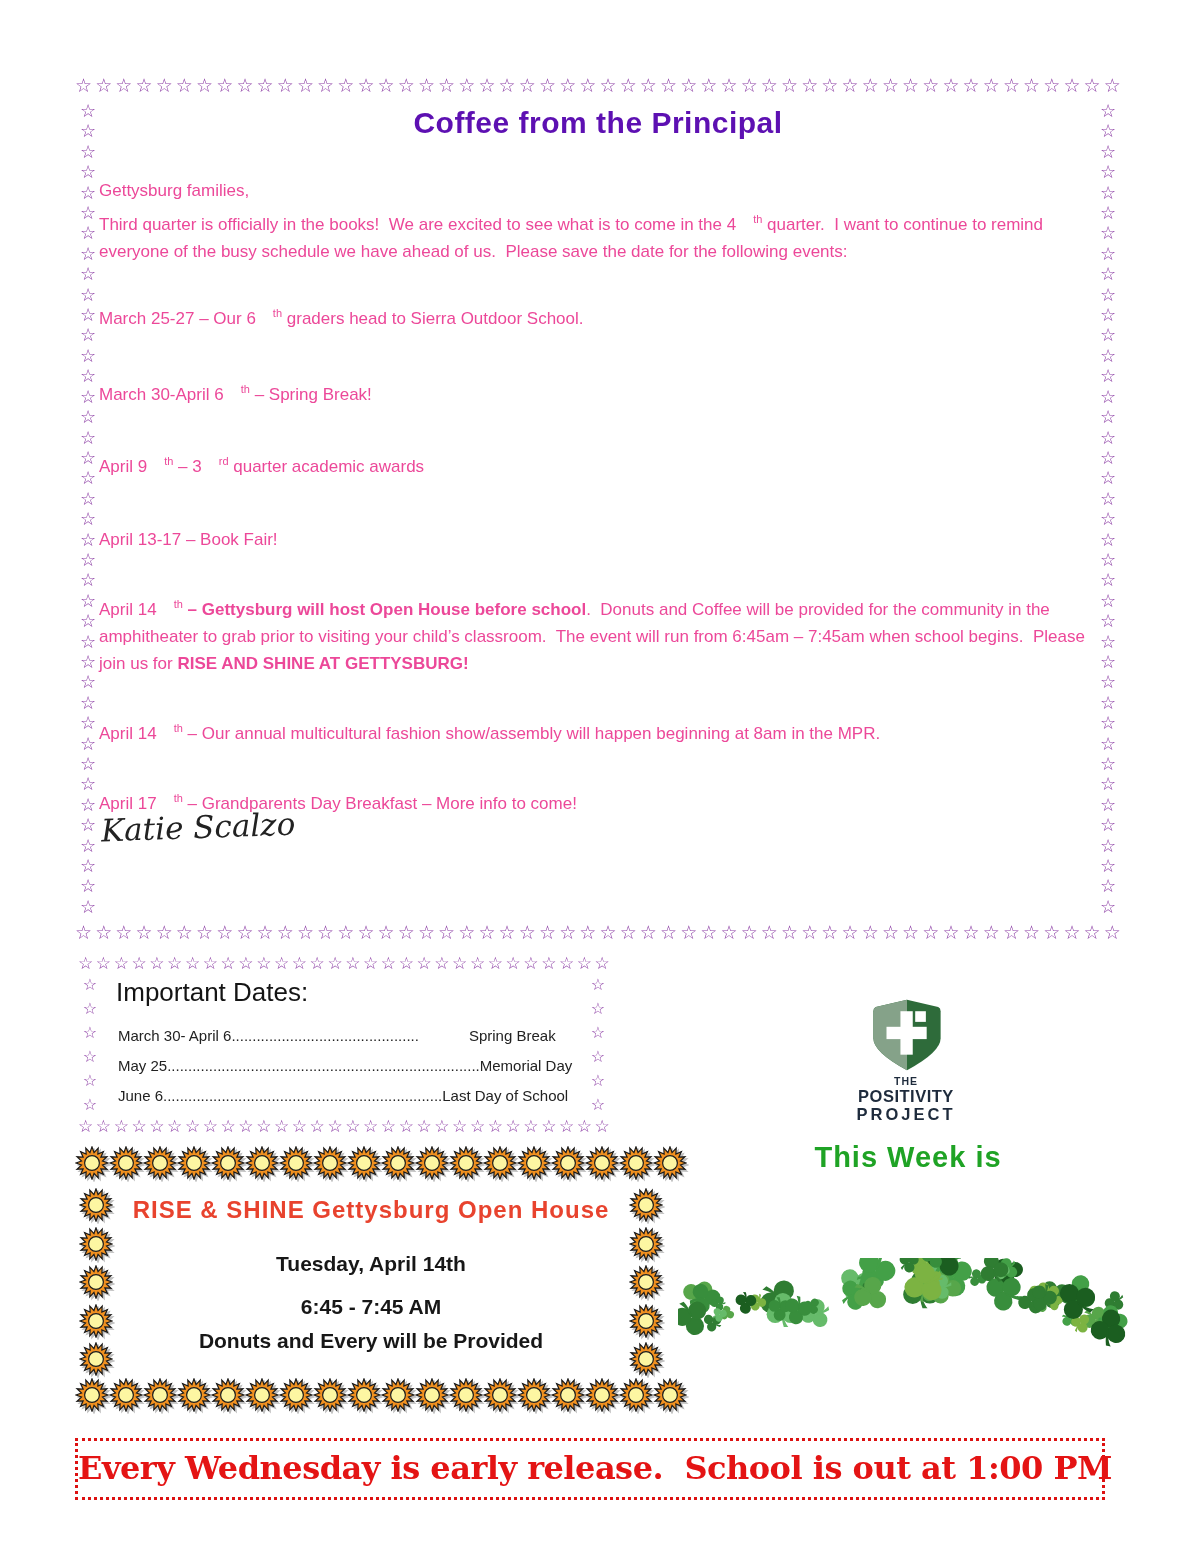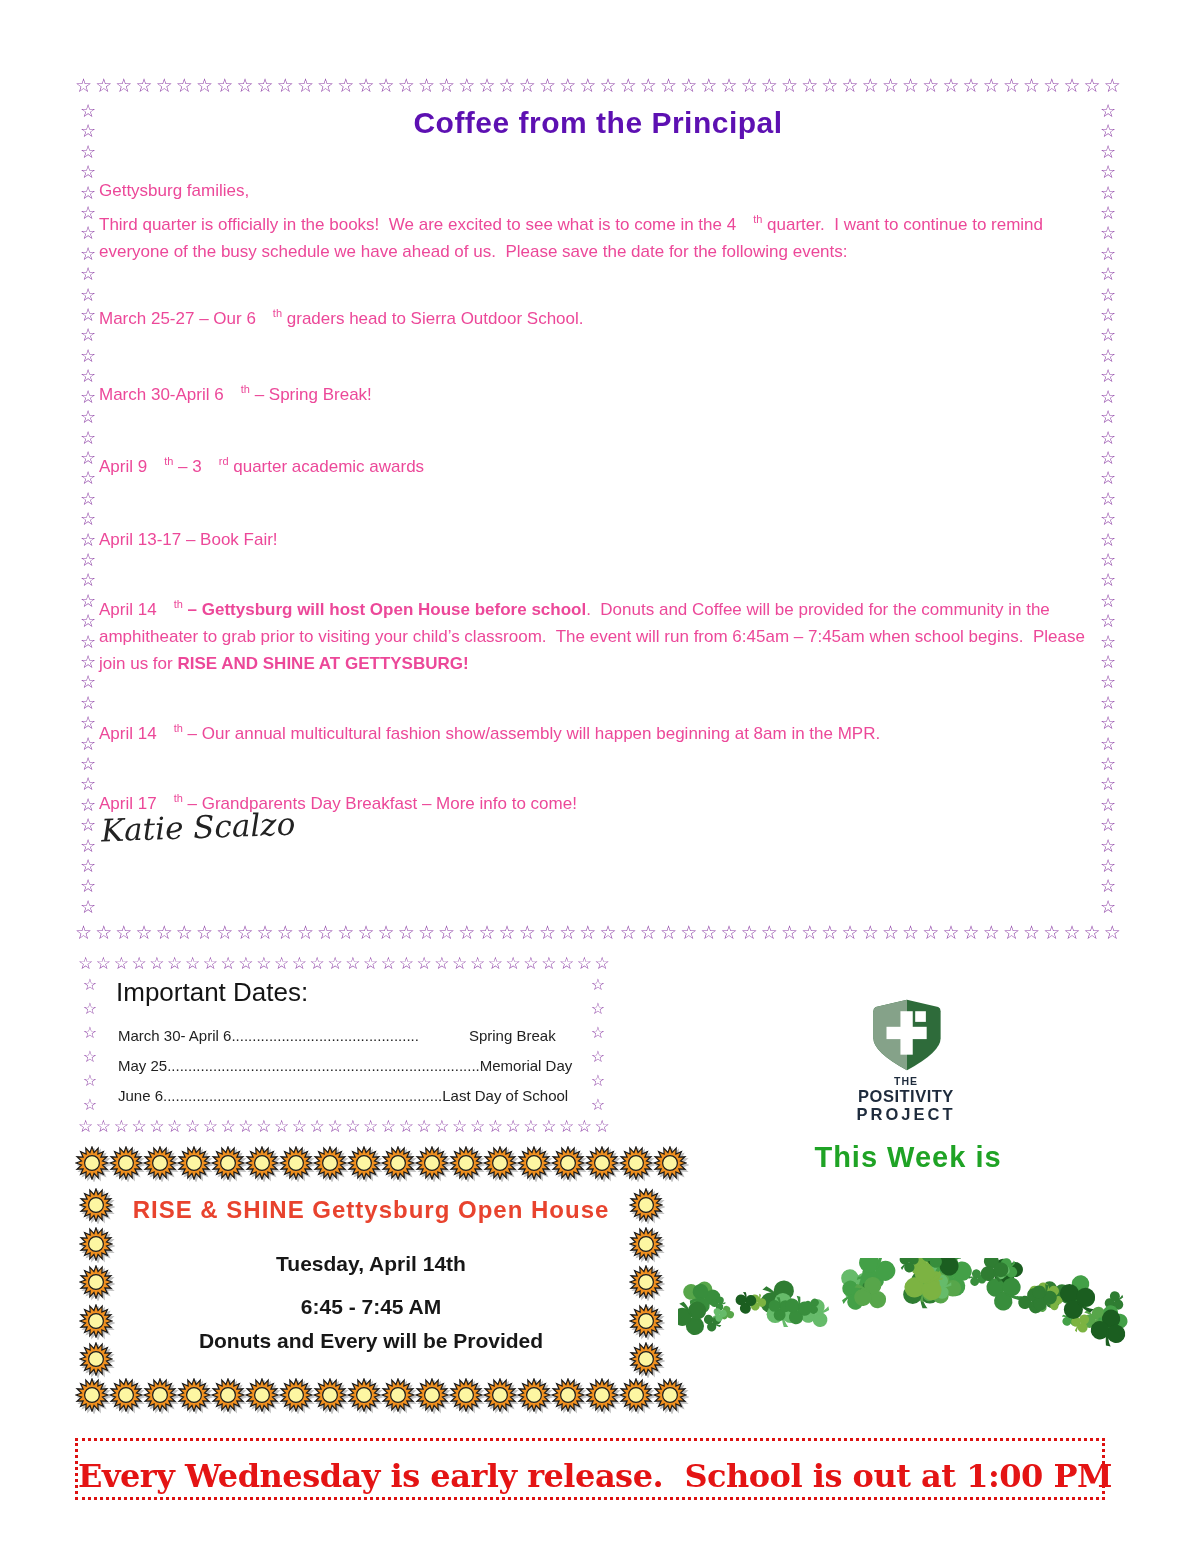--- a/index.html
+++ b/index.html
@@ -55,21 +55,21 @@
            font-size:21px;font-weight:bold;}
 
   
   #shamrock-band{left:678px;top:1258px;width:450px;height:106px;overflow:hidden;}
   .clover{position:absolute;display:inline-block;}
 
   
   #banner{left:75px;top:1438px;width:1030px;height:62px;border:3px dotted #dd1111;
           box-sizing:border-box;text-align:center;}
   #banner span{display:inline-block;white-space:pre;font-family:"DejaVu Serif",serif;
-               font-weight:bold;font-size:32px;line-height:54px;color:#e41414;letter-spacing:-.5px;margin-top:8px;}
+               font-weight:bold;font-size:32px;line-height:54px;color:#e41414;letter-spacing:-.5px;}
 </style>
 </head>
 <body>
 
 <div id="canvas">
 
   <div id="principal-box" class="abs">
     <div class="star-row" style="top:0;">
         <span>☆</span>
         <span>☆</span>

